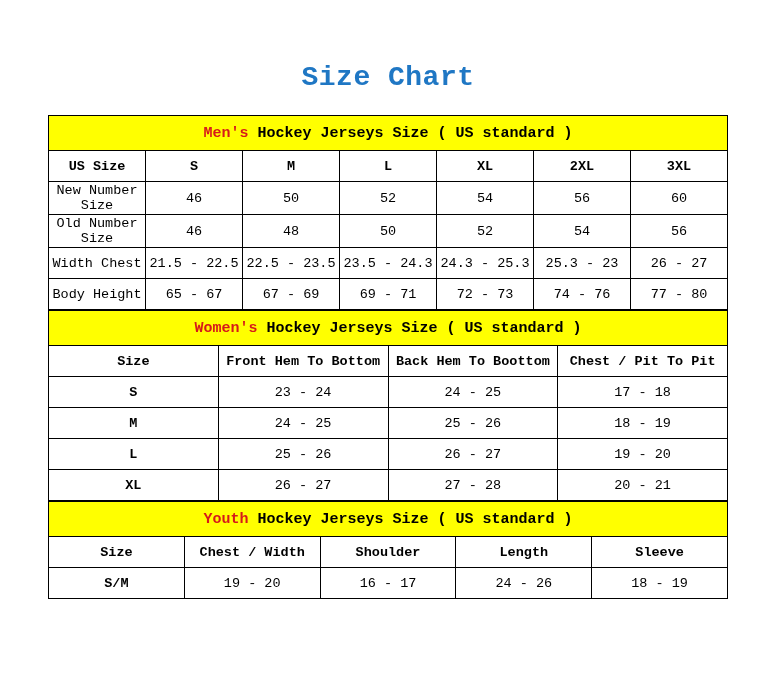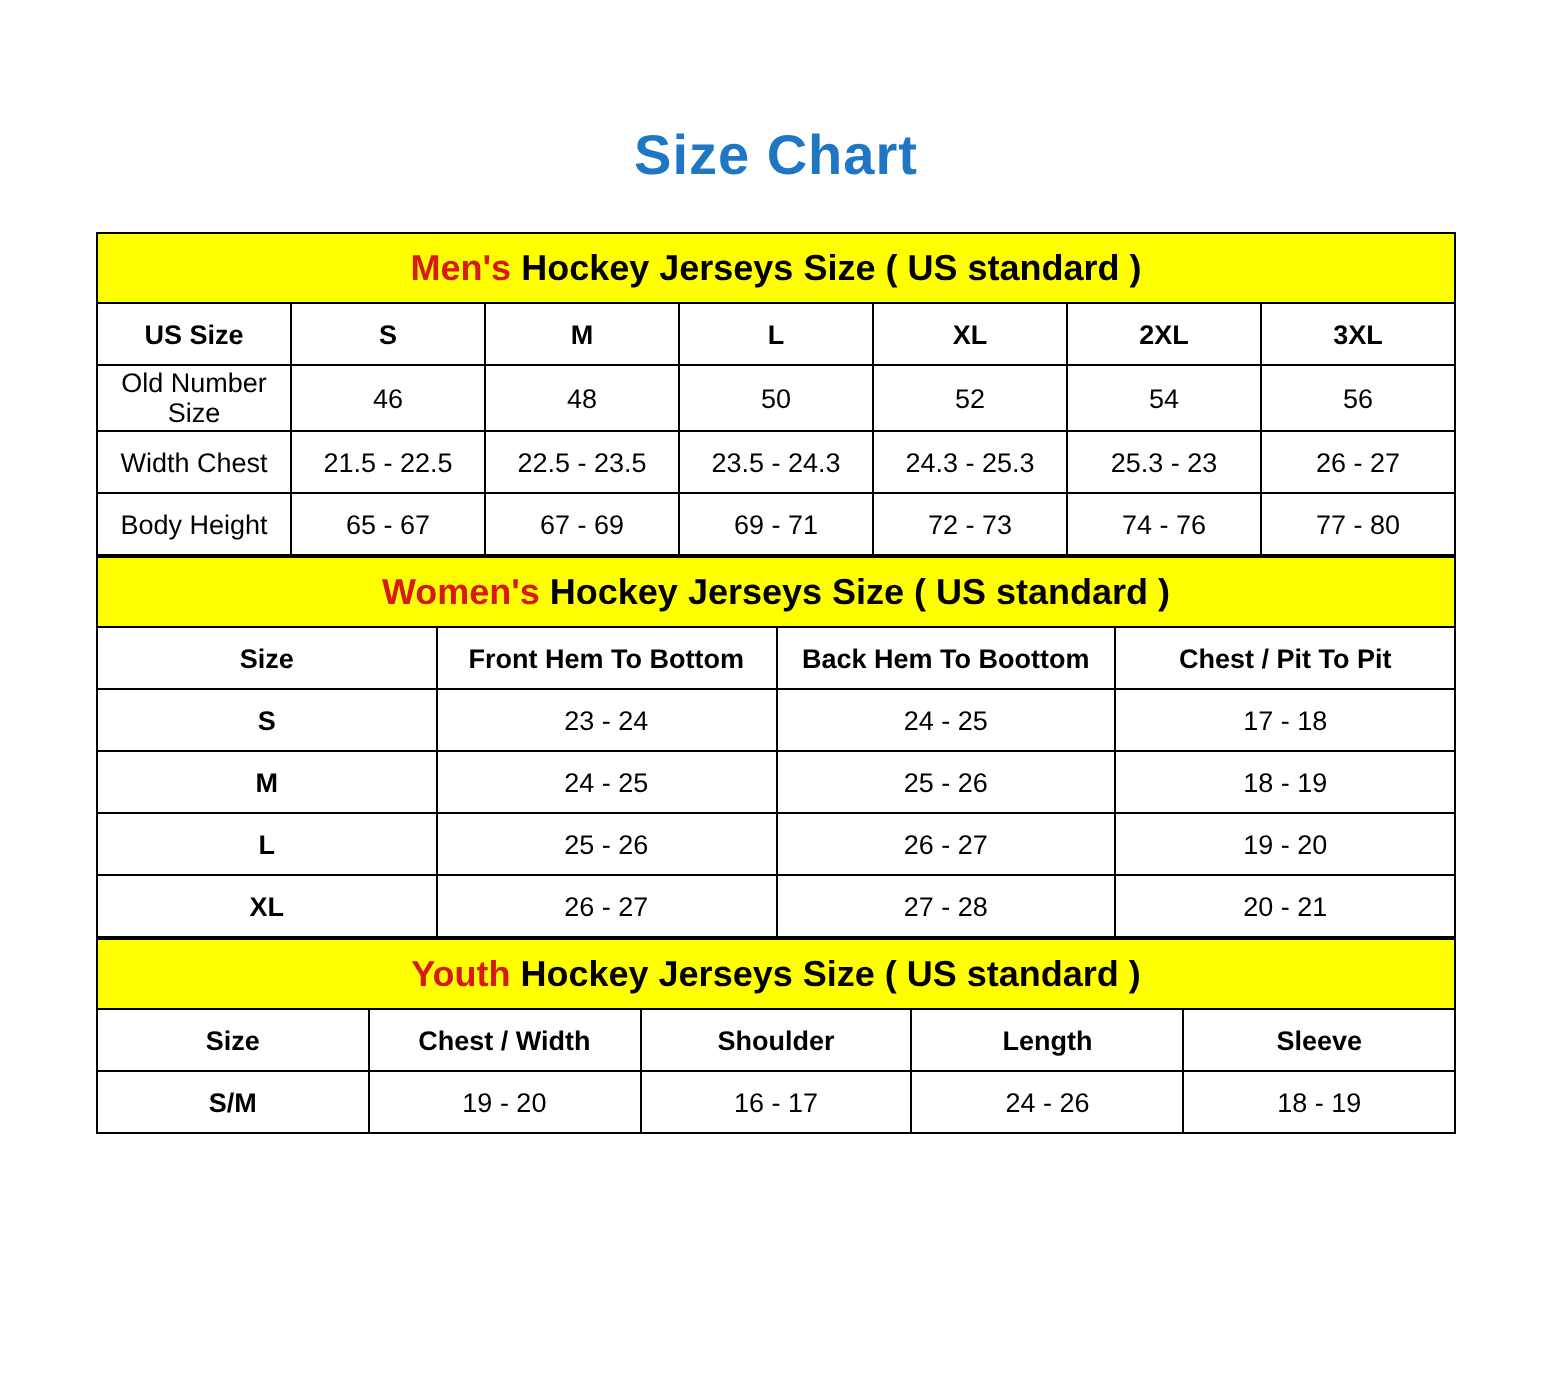--- a/index.html
+++ b/index.html
@@ -12,20 +12,21 @@
     height: 692px;
     font-family: "Liberation Sans", sans-serif;
     color: #000000;
     overflow: hidden;
   }
   .page {
     width: 776px;
     height: 692px;
     position: relative;
     box-sizing: border-box;
+    font-family: Liberation Mono, monospace;
   }
   .title {
     text-align: center;
     color: #1f77c4;
     font-size: 28px;
     font-weight: bold;
     padding-top: 62px;
     letter-spacing: 0.5px;
   }
   .tables-wrap {
@@ -43,21 +44,21 @@
     text-align: center;
     font-size: 13.5px;
     height: 28px;
     padding: 1px 2px;
     font-weight: normal;
     background: #ffffff;
   }
   .banner td {
     background: #ffff00;
     font-weight: bold;
-    font-size: 18px;
+    font-size: 15px;
     height: 32px;
   }
   .banner .accent {
     color: #d61a1a;
   }
   .hdr td {
     font-weight: bold;
   }
   .rowlabel {
     font-weight: normal;
@@ -84,20 +85,29 @@
         <td colspan="7"><span class="accent">Men's</span><span> Hockey Jerseys Size ( US standard )</span></td>
       </tr>
       <tr class="hdr">
         <td>US Size</td>
         <td>S</td>
         <td>M</td>
         <td>L</td>
         <td>XL</td>
         <td>2XL</td>
         <td>3XL</td>
+      </tr>
+      <tr>
+        <td class="rowlabel">New Number Size</td>
+        <td>46</td>
+        <td>50</td>
+        <td>52</td>
+        <td>54</td>
+        <td>56</td>
+        <td>60</td>
       </tr>
       <tr>
         <td class="rowlabel">Old Number Size</td>
         <td>46</td>
         <td>48</td>
         <td>50</td>
         <td>52</td>
         <td>54</td>
         <td>56</td>
       </tr>

